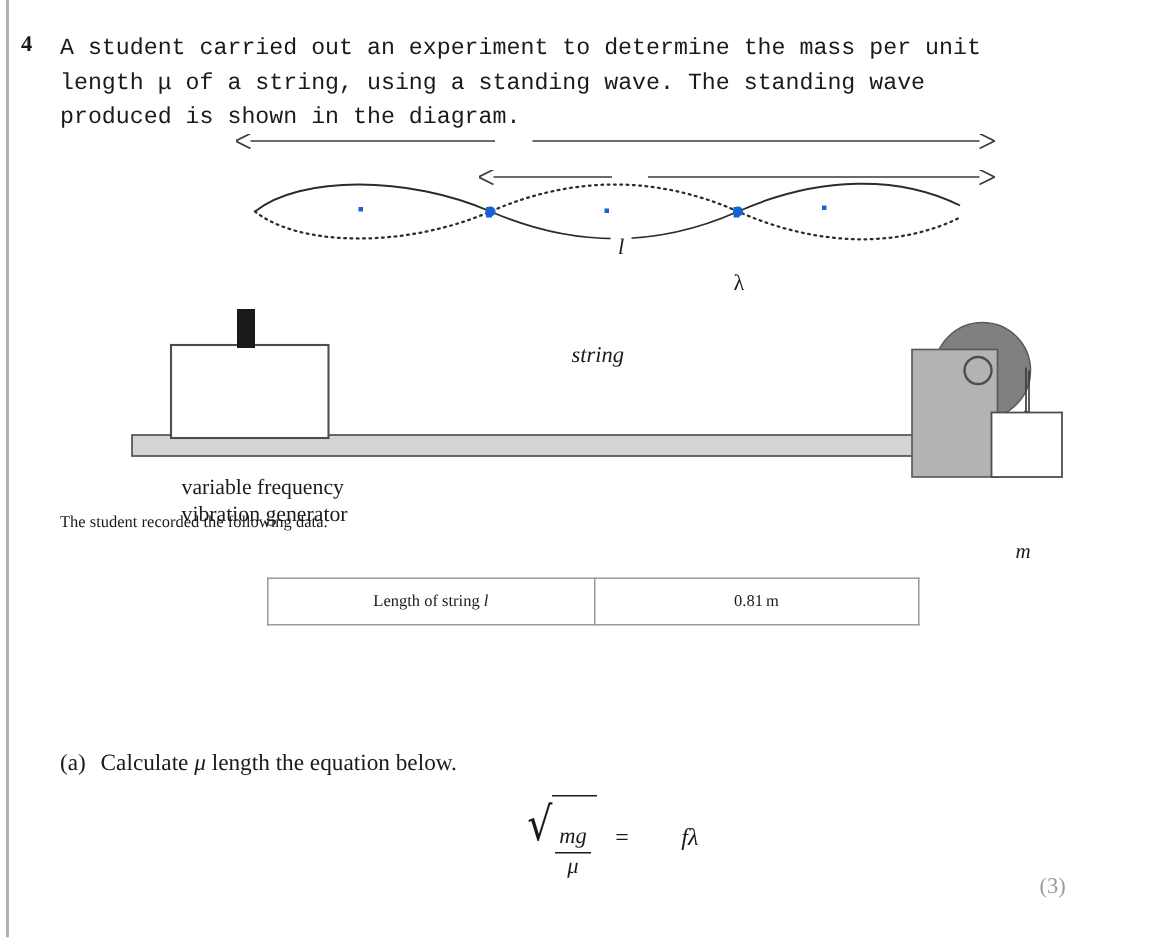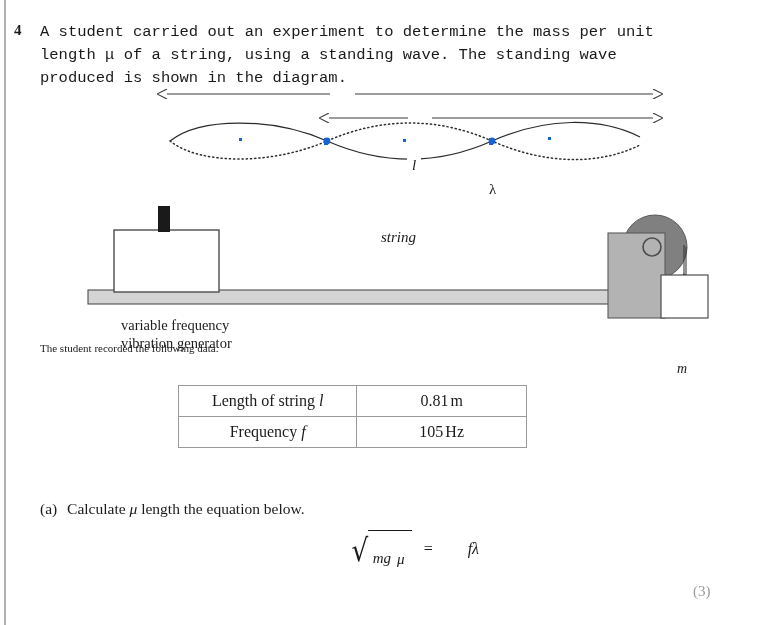--- a/index.html
+++ b/index.html
@@ -94,23 +94,23 @@
     left: 40px;
     top: 342px;
     font-size: 11px;
   }
 
   
   .data-table {
     position: absolute;
     left: 178px;
     top: 385px;
-    width: 349px;
+    width: 435px;
     border-collapse: collapse;
-    font-size: 16px;
+    font-size: 11px;
   }
   .data-table td {
     border: 1px solid #9a9a9a;
     height: 30px;
     text-align: center;
     vertical-align: middle;
     padding: 0 6px;
   }
   .data-table td.label-col { width: 218px; }
   .data-table td.value-col { width: 217px; }
@@ -143,21 +143,21 @@
   .radical-sign {
     font-size: 31px;
     line-height: 1;
     transform: scaleX(0.85) translateY(5px);
     font-family: "DejaVu Sans", sans-serif;
   }
   .radicand {
     border-top: 1.2px solid #1a1a1a;
     padding: 19px 4px 0 2px;
     display: flex;
-    flex-direction: row;
+    flex-direction: column;
     align-items: center;
     margin-left: -2px;
   }
   .frac-num {
     font-style: italic;
     font-size: 15px;
     padding: 0 3px 1px 3px;
   }
   .frac-bar {
     width: 100%;
@@ -265,29 +265,20 @@
 
 <table class="data-table">
   <tbody>
     <tr>
       <td class="label-col">
         <span>Length of string</span>
         <span class="it">l</span>
       </td>
       <td class="value-col">
         <span>0.81</span><span class="unit-gap">m</span>
-      </td>
-    </tr>
-    <tr>
-      <td class="label-col">
-        <span>Frequency</span>
-        <span class="it">f</span>
-      </td>
-      <td class="value-col">
-        <span>105</span><span class="unit-gap">Hz</span>
       </td>
     </tr>
   </tbody>
 </table>
 
 <div class="part-a">
   <span class="marker">(a)</span>
   <span>Calculate</span>
   <span class="it">μ</span>
   <span>length the equation below.</span>

